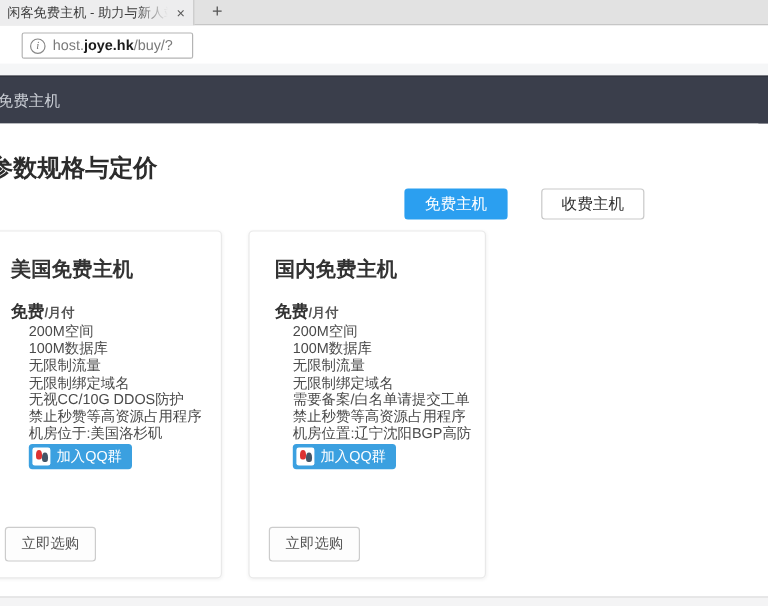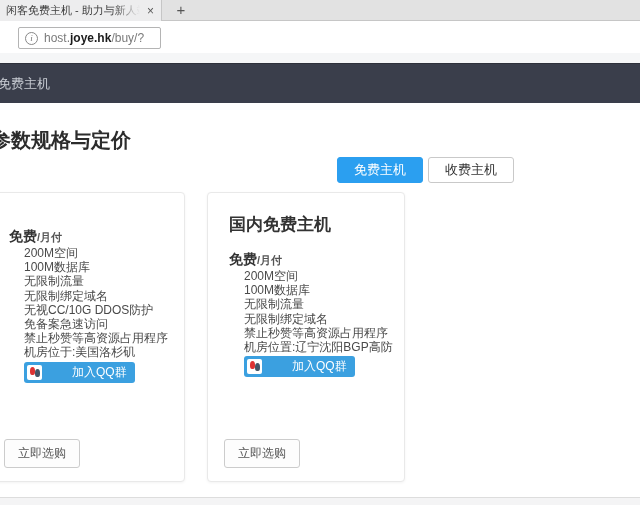--- a/index.html
+++ b/index.html
@@ -36,34 +36,34 @@
   .nav-item { margin-left:-10px; font-size:13px; color:#c9cdd4; padding:4px 8px; }
 
   
   .content { position:absolute; left:0; top:103px; width:632px; height:394px; background:#fff; }
   .page-title { position:absolute; left:-9px; top:24px; font-size:20px; font-weight:bold; color:#2c2c2c; }
 
   .toggle-group { position:absolute; left:337px; top:54px; display:flex; }
   .btn-toggle { height:26px; padding:0 16px; font-size:13px; border-radius:3px; display:flex;
                 align-items:center; cursor:pointer; font-family:"Liberation Sans", sans-serif; }
   .btn-toggle.active { background:#2b9ff0; border:1px solid #2b9ff0; color:#fff; }
-  .btn-toggle.inactive { background:#fff; border:1px solid #c9c9c9; color:#333; margin-left:5px; }
+  .btn-toggle.inactive { background:#fff; border:1px solid #c9c9c9; color:#333; margin-left:28px; }
 
   .card { position:absolute; top:89px; width:198px; height:290px; background:#fff;
           border:1px solid #e9e9e9; border-radius:4px; box-shadow:0 1px 3px rgba(0,0,0,0.05);
           padding:20px 0 0 21px; }
   .card.c1 { left:-13px; }
   .card.c2 { left:207px; }
   .plan-title { font-size:17px; font-weight:bold; color:#333; }
   .plan-price { margin-top:15px; font-size:14px; font-weight:bold; color:#333; }
   .plan-period { font-size:11px; font-weight:bold; color:#555; }
   .features { list-style:none; margin-top:0; padding-left:15px; }
   .features li { font-size:12px; color:#4a4a4a; line-height:14.2px; white-space:nowrap; }
   .qq-btn { display:inline-flex; align-items:center; margin:2px 0 0 15px; background:#3ba0e0;
-            border-radius:3px; padding:2px 8px 2px 3px; cursor:pointer;gap:25px; }
+            border-radius:3px; padding:2px 8px 2px 3px; cursor:pointer; }
   .qq-icon { width:15px; height:15px; background:#fff; border-radius:2px; margin-right:5px;
              position:relative; overflow:hidden; }
   .qq-icon::before { content:""; position:absolute; left:3px; top:2px; width:5px; height:8px;
                      background:#d33; border-radius:50% 50% 40% 40%; }
   .qq-icon::after { content:""; position:absolute; left:8px; top:4px; width:5px; height:8px;
                     background:#456; border-radius:50% 50% 40% 40%; }
   .qq-label { font-size:12px; color:#fff; }
   .buy-btn { position:absolute; left:16px; bottom:13px; background:#fdfdfd; border:1px solid #cccccc;
              border-radius:3px; padding:5px 13px; font-size:12px; color:#555; cursor:pointer;
              font-family:"Liberation Sans", sans-serif; }
@@ -101,46 +101,47 @@
 
   <div class="content">
     <div class="page-title">参数规格与定价</div>
 
     <div class="toggle-group">
       <div class="btn-toggle active">免费主机</div>
       <div class="btn-toggle inactive">收费主机</div>
     </div>
 
     <div class="card c1">
+      <div class="plan-title">美国免费主机</div>
       <div class="plan-price"><span>免费</span><span class="plan-period">/月付</span></div>
       <ul class="features">
         <li>200M空间</li>
         <li>100M数据库</li>
         <li>无限制流量</li>
         <li>无限制绑定域名</li>
         <li>无视CC/10G DDOS防护</li>
-        <li>免备案急速访问</li>
         <li>禁止秒赞等高资源占用程序</li>
         <li>机房位于:美国洛杉矶</li>
       </ul>
       <div class="qq-btn">
         <span class="qq-icon"></span>
         <span class="qq-label">加入QQ群</span>
       </div>
       <button class="buy-btn">立即选购</button>
     </div>
 
     <div class="card c2">
       <div class="plan-title">国内免费主机</div>
       <div class="plan-price"><span>免费</span><span class="plan-period">/月付</span></div>
       <ul class="features">
         <li>200M空间</li>
         <li>100M数据库</li>
         <li>无限制流量</li>
         <li>无限制绑定域名</li>
+        <li>需要备案/白名单请提交工单</li>
         <li>禁止秒赞等高资源占用程序</li>
         <li>机房位置:辽宁沈阳BGP高防</li>
       </ul>
       <div class="qq-btn">
         <span class="qq-icon"></span>
         <span class="qq-label">加入QQ群</span>
       </div>
       <button class="buy-btn">立即选购</button>
     </div>
   </div>

